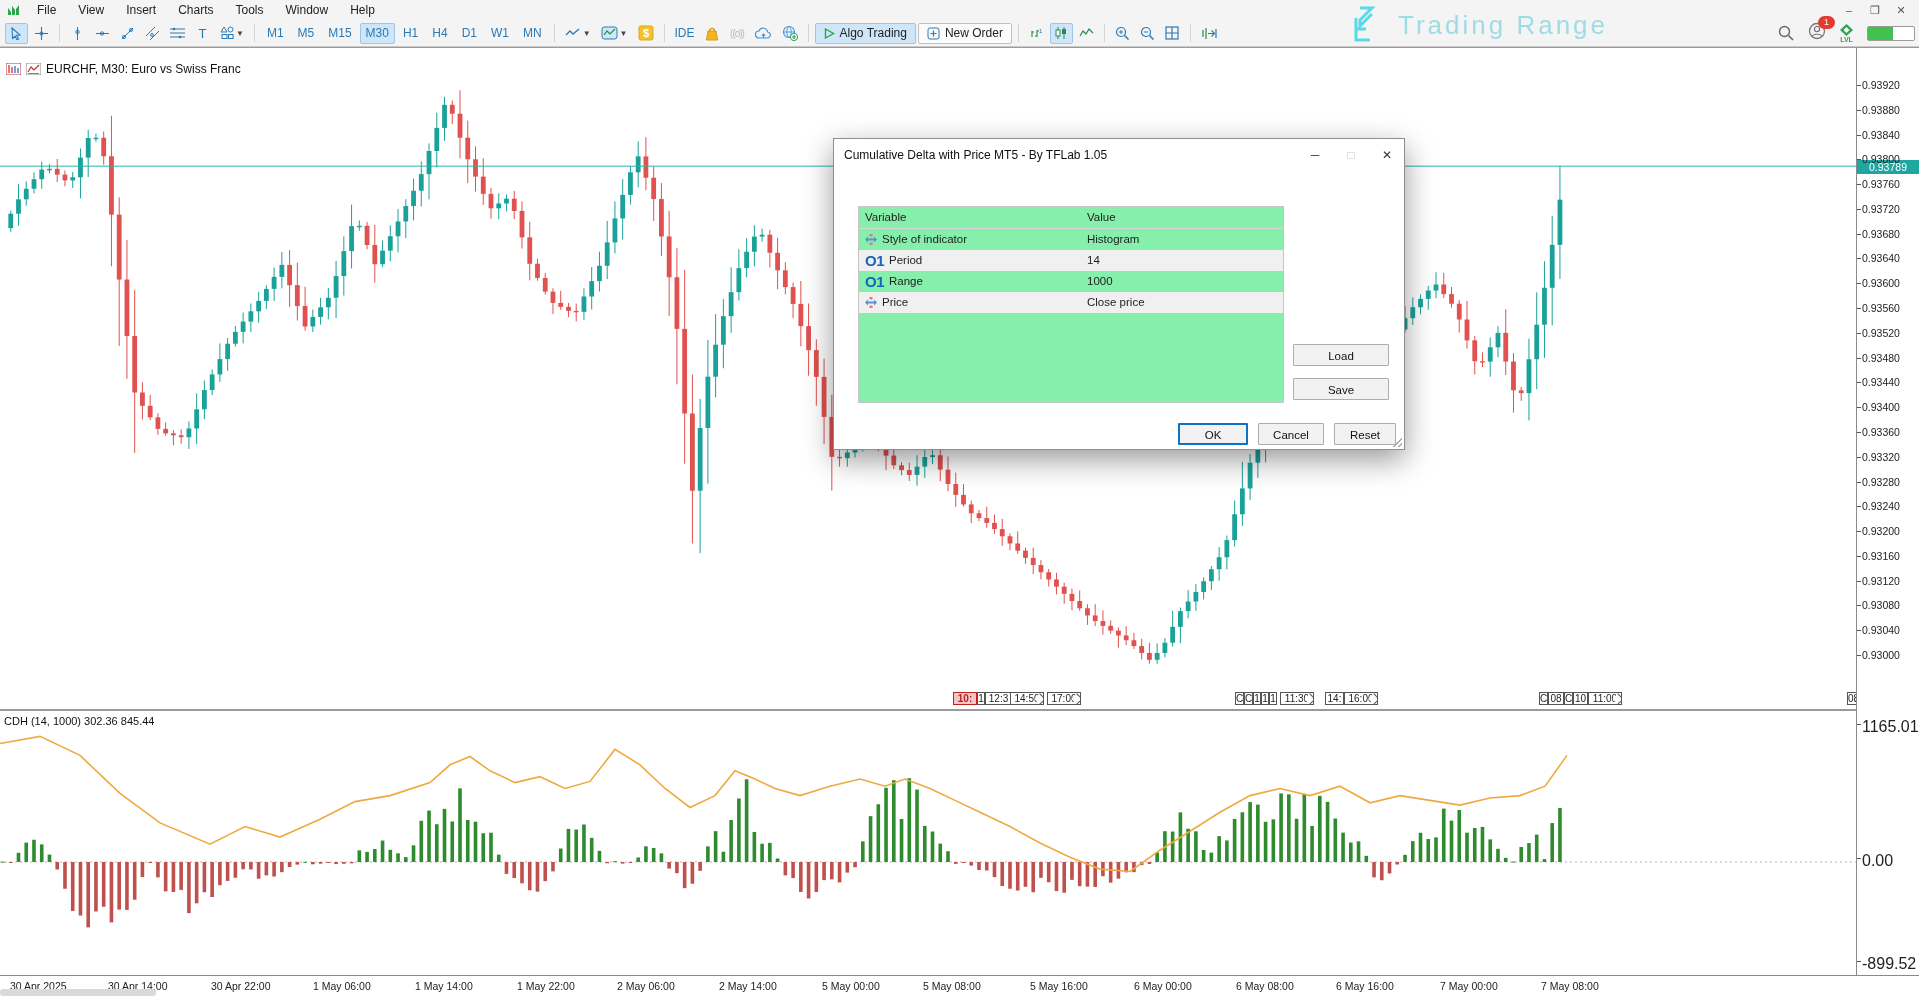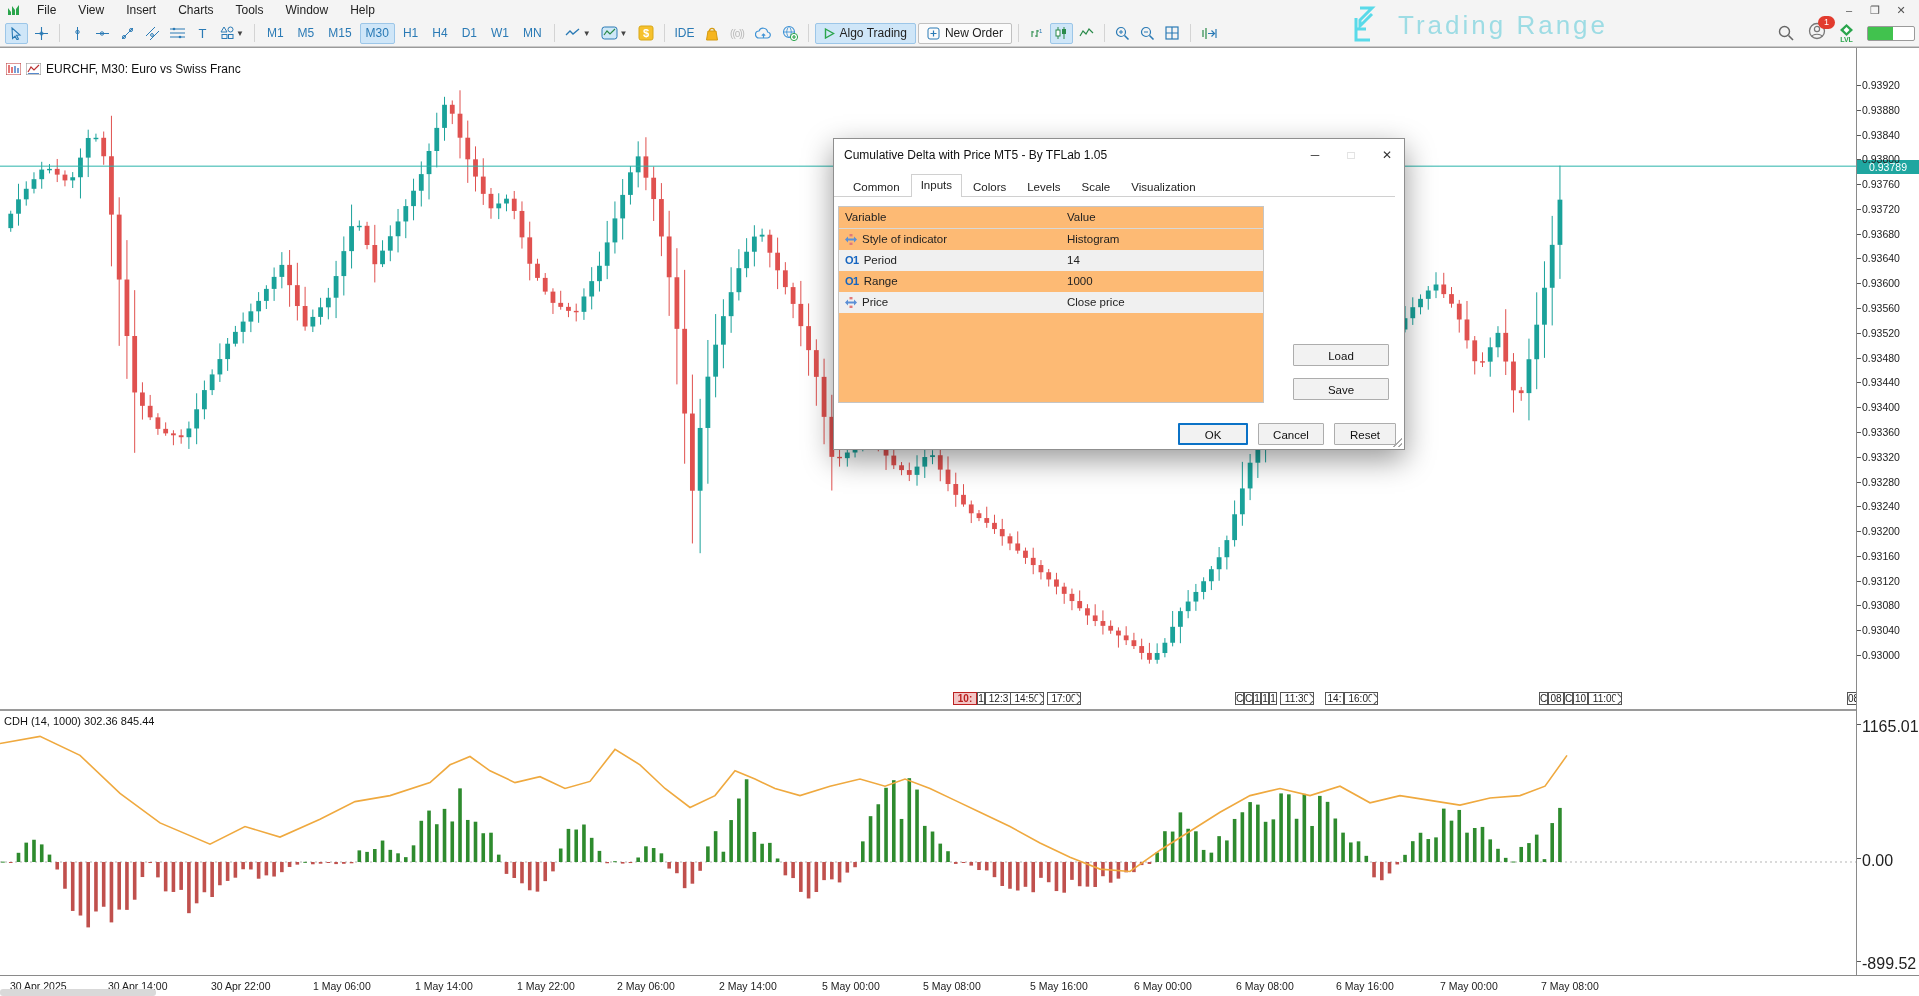--- a/index.html
+++ b/index.html
@@ -63,28 +63,28 @@
   
   #dialog{position:absolute;left:833px;top:138px;width:572px;height:312px;background:#fff;
     border:1px solid #8f8f8f;box-shadow:0 10px 28px rgba(0,0,0,.4);z-index:20;box-sizing:border-box;}
   #dlg-titlebar{height:32px;display:flex;align-items:center;padding:0 10px;font-size:12px;color:#111;}
   #dlg-controls{margin-left:auto;display:flex;gap:22px;color:#333;font-size:12px;}
   #dlg-controls .dc{width:14px;text-align:center;}
   #dlg-tabs{display:flex;padding-left:9px;height:25px;align-items:flex-end;border-bottom:1px solid #d0d0d0;margin:0 9px 0 0;position:relative;}
   .dtab{padding:4px 9px 4px;font-size:11.5px;color:#222;border:1px solid transparent;border-bottom:none;
     background:transparent;margin-right:1px;position:relative;top:1px;}
   .dtab.active{background:#fff;border-color:#d0d0d0;padding-bottom:6px;}
-  #dlg-table{position:absolute;left:4px;top:67px;width:424px;height:195px;border:1px solid #c5c5c5;
-    background:#fdba74;font-size:11.5px;overflow:hidden;}
+  #dlg-table{position:absolute;left:24px;top:67px;width:424px;height:195px;border:1px solid #c5c5c5;
+    background:#86efac;font-size:11.5px;overflow:hidden;}
   .trow{display:flex;height:21px;line-height:21px;}
   .trow.head{border-bottom:1px solid #d8d8d8;color:#222;}
   .trow.stripe{background:#f0f0f0;}
   .tc-var{width:222px;display:flex;align-items:center;padding-left:6px;box-sizing:border-box;gap:5px;}
   .tc-val{flex:1;padding-left:6px;}
-  .o1{color:#1565c0;font-weight:bold;font-size:11px;letter-spacing:-.5px;}
+  .o1{color:#1565c0;font-weight:bold;font-size:15px;letter-spacing:-.5px;}
   .dbtn{position:absolute;height:22px;background:#f2f2f2;border:1px solid #adadad;font-size:11.5px;
     font-family:"Liberation Sans",sans-serif;color:#111;text-align:center;line-height:20px;border-radius:1px;}
   .dbtn.primary{border:2px solid #0b72c6;line-height:18px;}
   #dlg-grip{position:absolute;right:2px;bottom:2px;width:9px;height:9px;
     background:linear-gradient(135deg,transparent 50%,#aaa 50%,#aaa 60%,transparent 60%,transparent 75%,#aaa 75%,#aaa 85%,transparent 85%);}
 </style>
 </head>
 <body>
 
 <div id="screen">
@@ -1026,28 +1026,20 @@
 
   <div id="dialog">
     <div id="dlg-titlebar">
       <span>Cumulative Delta with Price MT5 - By TFLab 1.05</span>
       <div id="dlg-controls">
         <span class="dc">─</span>
         <span class="dc" style="color:#c9c9c9;">□</span>
         <span class="dc">✕</span>
       </div>
     </div>
-    <div id="dlg-tabs">
-        <div class="dtab">Common</div>
-        <div class="dtab active">Inputs</div>
-        <div class="dtab">Colors</div>
-        <div class="dtab">Levels</div>
-        <div class="dtab">Scale</div>
-        <div class="dtab">Visualization</div>
-      </div>
     <div id="dlg-table">
         <div class="trow head">
           <div class="tc-var">Variable</div>
           <div class="tc-val">Value</div>
         </div>
         <div class="trow">
           <div class="tc-var">
             <svg width="12" height="11" viewBox="0 0 12 11">
               <path d="M0 5.5 L3 2.5 V4.5 H9 V2.5 L12 5.5 L9 8.5 V6.5 H3 V8.5 Z" fill="#5b8fd6"></path>
               <rect x="4.5" y="0" width="3" height="2.4" fill="#e07a7a"></rect>

